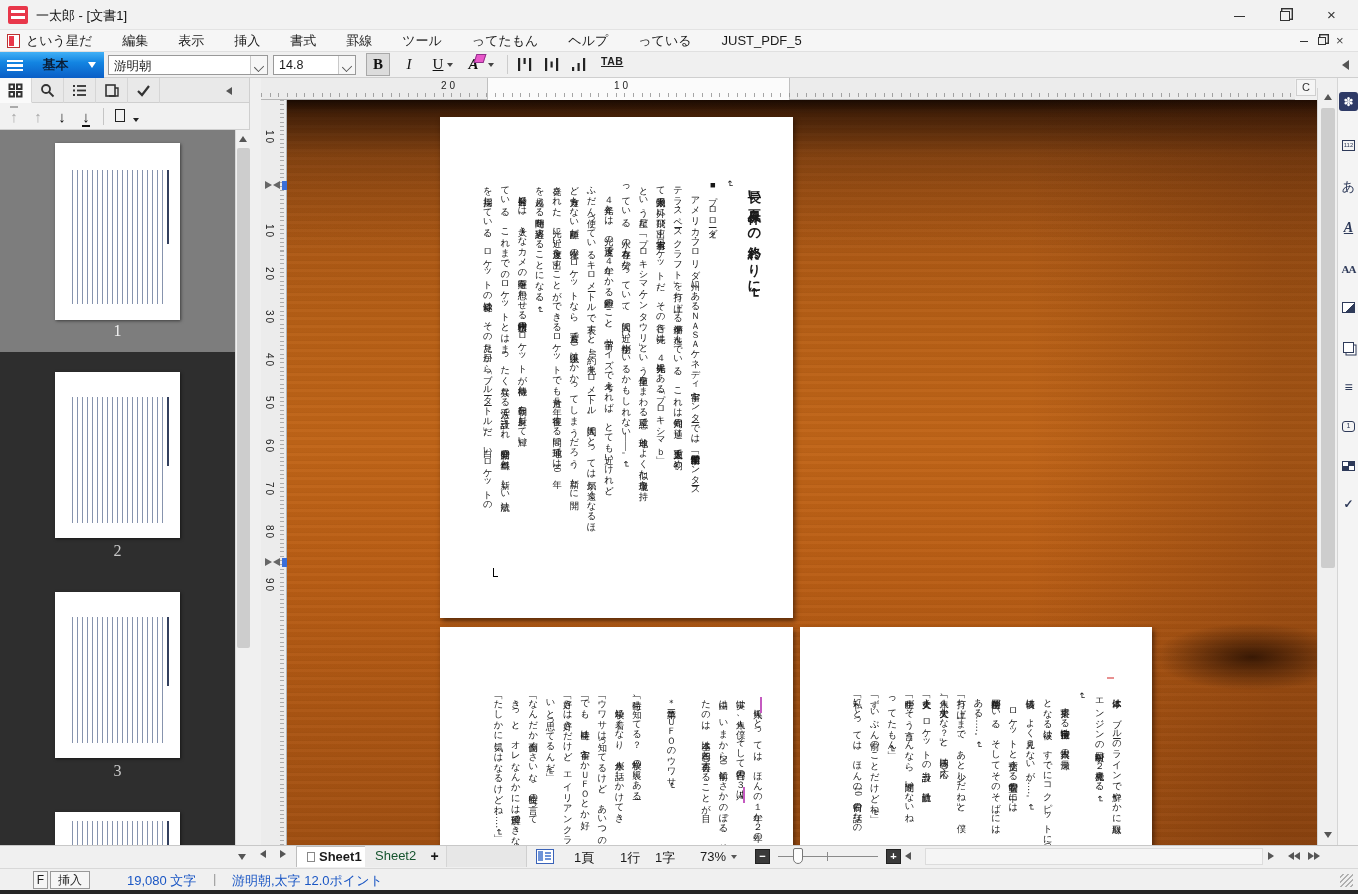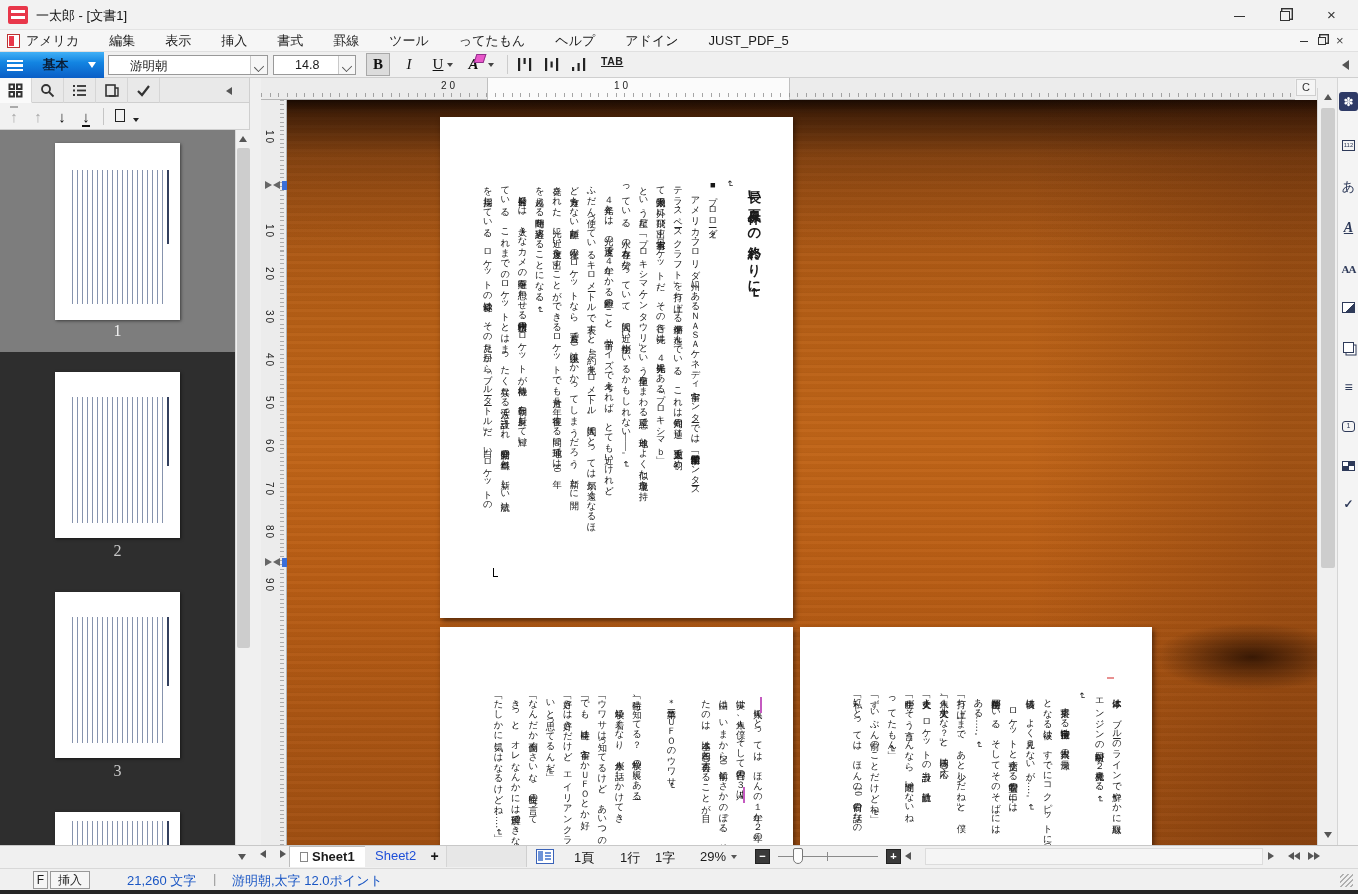--- a/index.html
+++ b/index.html
@@ -27,21 +27,21 @@
   .mini-ctrls .restore-glyph { width:8px; height:8px; box-shadow:2px -2px 0 -0.4px #f6f6f6, 2px -2px 0 1px #333; }
 
   
   .toolbar { position:absolute; left:0; top:52px; width:1358px; height:26px; background:#f0f0f0; border-bottom:1px solid #cfcfcf; }
   .mode-tab { position:absolute; left:0; top:52px; width:104px; height:26px; background:linear-gradient(180deg,#41b0f6 0%,#1385e2 40%,#0a5ec6 100%); display:flex; align-items:center; }
   .hamburger { width:16px; height:11px; margin-left:7px; border-top:2.5px solid #fff; border-bottom:2.5px solid #fff; position:relative; }
   .hamburger::before { content:""; position:absolute; left:0; top:2.5px; width:100%; height:2.5px; background:#fff; }
   .mode-label { flex:1; text-align:center; color:#0b1c33; font-weight:bold; font-size:13px; }
   .mode-caret { width:0; height:0; border-left:4.5px solid transparent; border-right:4.5px solid transparent; border-top:6px solid #fff; margin-right:8px; }
   .combo { position:absolute; top:55px; height:20px; background:#fff; border:1px solid #999; font-size:12.5px; }
-  .combo .val { position:absolute; left:5px; top:2px; white-space:nowrap;margin-left:16px; }
+  .combo .val { position:absolute; left:5px; top:2px; white-space:nowrap; }
   .combo .dd { position:absolute; right:0; top:0; width:17px; height:100%; border-left:1px solid #c9c9c9; background:#f7f7f7; }
   .combo .dd::before { content:""; position:absolute; left:4px; top:7px; width:7px; height:7px; border-left:1.5px solid #555; border-bottom:1.5px solid #555; transform:rotate(-45deg) scale(1,0.8); }
   .font-combo { left:108px; width:160px; } .size-combo { left:273px; width:83px; }
   .tbtn { position:absolute; top:53px; height:23px; display:flex; align-items:center; justify-content:center; font-family:"Liberation Serif", serif; font-size:15px; color:#111; }
   .pressed { background:#dcdcdc; border:1px solid #a8a8a8; }
   .tb-sep { position:absolute; top:55px; width:1px; height:19px; background:#cccccc; }
   .align-icon { position:absolute; top:55px; width:22px; height:19px; }
   .tab-btn { position:absolute; left:601px; top:55px; font-size:10.5px; font-weight:bold; letter-spacing:0.5px; text-decoration:underline; color:#222; }
   .tb-collapse { position:absolute; left:1337px; top:53px; width:16px; height:23px; display:flex; align-items:center; justify-content:center; }
   .tri-left-s { width:0; height:0; border-top:5px solid transparent; border-bottom:5px solid transparent; border-right:7px solid #555; }
@@ -111,21 +111,21 @@
   .pal-icon { position:absolute; left:1px; width:19px; height:19px; display:flex; align-items:center; justify-content:center; font-size:12px; color:#2e3a59; }
   .pal-sel { background:#2e3a66; border-radius:3px; color:#fff; }
   .mini-rect { width:13px; height:11px; border:1.4px solid #2e3a59; font-size:6px; line-height:9px; text-align:center; color:#2e3a59; }
   .copies { width:11px; height:11px; border:1.4px solid #2e3a59; background:#fff; box-shadow:2.5px 2.5px 0 -1px #fff, 2.5px 2.5px 0 0 #2e3a59; }
   .checker { width:13px; height:10px; background:conic-gradient(#2e3a59 0 25%, #fff 0 50%, #2e3a59 0 75%, #fff 0); border:1px solid #2e3a59; }
 
   
   .sheetrow { position:absolute; left:0; top:845px; width:1358px; height:23px; background:#f0f0f0; border-top:1px solid #c8c8c8; font-size:12px; }
   .sheet-tab { position:absolute; top:846px; height:21px; padding:0 10px; line-height:20px; }
   .sheet-tab.sel { background:#fff; border:1px solid #bdbdbd; border-bottom:none; font-weight:bold; }
-  .sheet-tab.idle { color:#1d4ed8; background:#ececec; border-right:1px solid #d5d5d5; }
+  .sheet-tab.idle { color:#14532d; background:#ececec; border-right:1px solid #d5d5d5; }
   .doc-page-icon { display:inline-block; width:8px; height:10px; border:1px solid #888; background:#fff; margin-right:4px; vertical-align:-1px; }
   .zoom-btn { position:absolute; top:849px; width:15px; height:15px; background:#3a3a3a; border:1px solid #222; color:#fff; text-align:center; line-height:13px; font-size:11px; font-weight:bold; }
   .slider-track { position:absolute; top:856px; height:1px; background:#8a8a8a; }
   .slider-thumb { position:absolute; top:848px; width:10px; height:16px; background:#fdfdfd; border:1px solid #777; border-radius:2px 2px 5px 5px; }
   .hscroll { position:absolute; left:925px; top:848px; width:338px; height:17px; background:#f5f5f5; border:1px solid #dcdcdc; }
   .view-icon { position:absolute; left:536px; top:849px; width:18px; height:15px; border:1.5px solid #3a62b8; background:#fff; }
   .view-icon::before { content:""; position:absolute; left:1px; top:1px; width:5px; height:10px; background:#6f94d8; }
   .view-icon::after { content:""; position:absolute; left:8px; top:2px; width:6px; height:1.5px; background:#6f94d8; box-shadow:0 3px 0 #6f94d8, 0 6px 0 #6f94d8; }
   .statusbar { position:absolute; left:0; top:868px; width:1358px; height:22px; background:#f0f0f0; border-top:1px solid #d8d8d8; font-size:12.5px; }
   .status-box { position:absolute; top:871px; border:1px solid #999; background:#f6f6f6; text-align:center; font-size:12px; }
@@ -139,30 +139,30 @@
 
 <div class="titlebar">
   <div class="app-icon"></div>
   <div class="title-text">一太郎 - [文書1]</div>
   <div class="winbtn wb-min"><span class="min-glyph"></span></div>
   <div class="winbtn wb-max"><span class="restore-glyph"></span></div>
   <div class="winbtn wb-close"><span>×</span></div>
 </div>
 
 <div class="menubar">
-    <span class="menu-item">アメリカ</span>
+    <span class="menu-item">という星だ</span>
     <span class="menu-item">編集</span>
     <span class="menu-item">表示</span>
     <span class="menu-item">挿入</span>
     <span class="menu-item">書式</span>
     <span class="menu-item">罫線</span>
     <span class="menu-item">ツール</span>
     <span class="menu-item">ってたもん</span>
     <span class="menu-item">ヘルプ</span>
-    <span class="menu-item">アドイン</span>
+    <span class="menu-item">っている</span>
     <span class="menu-item">JUST_PDF_5</span>
   </div>
 <div class="menu-doc-icon"></div>
 <div class="mini-ctrls">
   <span class="min-glyph"></span>
   <span class="restore-glyph"></span>
   <span style="font-size:13px;line-height:10px;">×</span>
 </div>
 
 <div class="toolbar"></div>
@@ -433,31 +433,31 @@
     </div>
   <div class="pal-icon" style="top:416px;font-weight:bold;">✓</div>
 </div>
 
 <div class="sheetrow"></div>
 <div style="position:absolute;left:232px;top:848px;width:20px;height:17px;display:flex;align-items:center;justify-content:center;background:#f0f0f0;">
     <span class="tri-down"></span>
   </div>
 <div style="position:absolute;left:260px;top:850px;" class="tri-left"></div>
 <div style="position:absolute;left:280px;top:850px;" class="tri-right"></div>
-<div class="sheet-tab sel" style="left:289px;text-align:center;">
+<div class="sheet-tab sel" style="left:296px;text-align:center;">
   <span class="doc-page-icon"></span><span>Sheet1</span>
 </div>
 <div class="sheet-tab idle" style="left:365px;"><span>Sheet2</span></div>
 <div style="position:absolute;left:423px;top:846px;width:24px;height:21px;text-align:center;font-weight:bold;font-size:14px;line-height:20px;background:#ececec;border-right:1px solid #d5d5d5;"><span>+</span></div>
 <div style="position:absolute;left:447px;top:846px;width:80px;height:21px;background:#e7e7e7;border-right:1px solid #cfcfcf;"></div>
 <div class="view-icon"></div>
 <span style="position:absolute;left:574px;top:849px;">1頁</span>
 <span style="position:absolute;left:620px;top:849px;">1行</span>
 <span style="position:absolute;left:655px;top:849px;">1字</span>
-<span style="position:absolute;left:700px;top:849px;">29%</span>
+<span style="position:absolute;left:700px;top:849px;">73%</span>
 <span style="position:absolute;left:731px;top:855px;width:0;height:0;border-left:3.5px solid transparent;border-right:3.5px solid transparent;border-top:4.5px solid #555;"></span>
 <div class="zoom-btn" style="left:755px;">−</div>
 <div class="slider-track" style="left:778px;width:100px;"></div>
 <div style="position:absolute;left:827px;top:852px;width:1px;height:9px;background:#8a8a8a;"></div>
 <div class="slider-thumb" style="left:793px;"></div>
 <div class="zoom-btn" style="left:886px;">+</div>
 <div style="position:absolute;left:905px;top:852px;" class="tri-left"></div>
 <div class="hscroll"></div>
 <div style="position:absolute;left:1268px;top:852px;" class="tri-right"></div>
 <div style="position:absolute;left:1288px;top:852px;display:flex;">
@@ -465,17 +465,17 @@
     <span class="tri-left"></span>
   </div>
 <div style="position:absolute;left:1308px;top:852px;display:flex;">
     <span class="tri-right"></span>
     <span class="tri-right"></span>
   </div>
 
 <div class="statusbar"></div>
 <div class="status-box" style="left:33px;width:15px;height:18px;line-height:16px;">F</div>
 <div class="status-box" style="left:50px;width:40px;height:18px;line-height:16px;">挿入</div>
-<span class="blue-text" style="position:absolute;left:127px;top:872px;">21,260 文字</span>
+<span class="blue-text" style="position:absolute;left:127px;top:872px;">19,080 文字</span>
 <span style="position:absolute;left:213px;top:871px;color:#999;">|</span>
 <span class="blue-text" style="position:absolute;left:232px;top:872px;text-align:right;">游明朝,太字 12.0ポイント</span>
 <div class="resize-grip"></div>
 <div class="bottom-edge"></div>
 
 </body></html>

